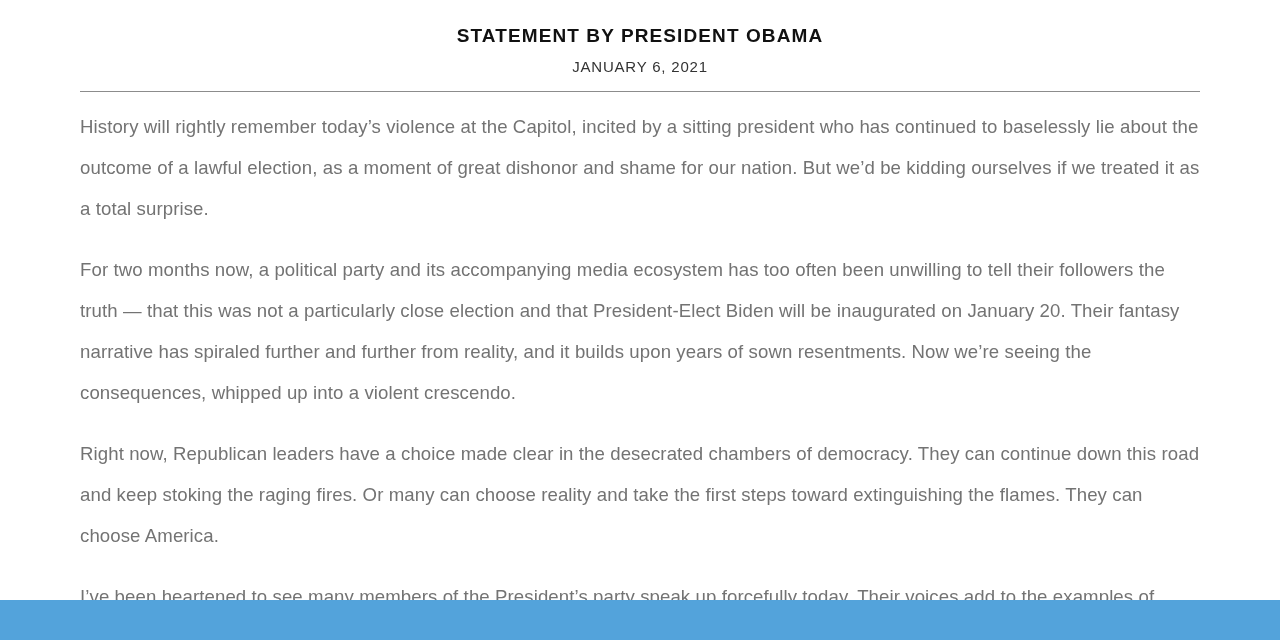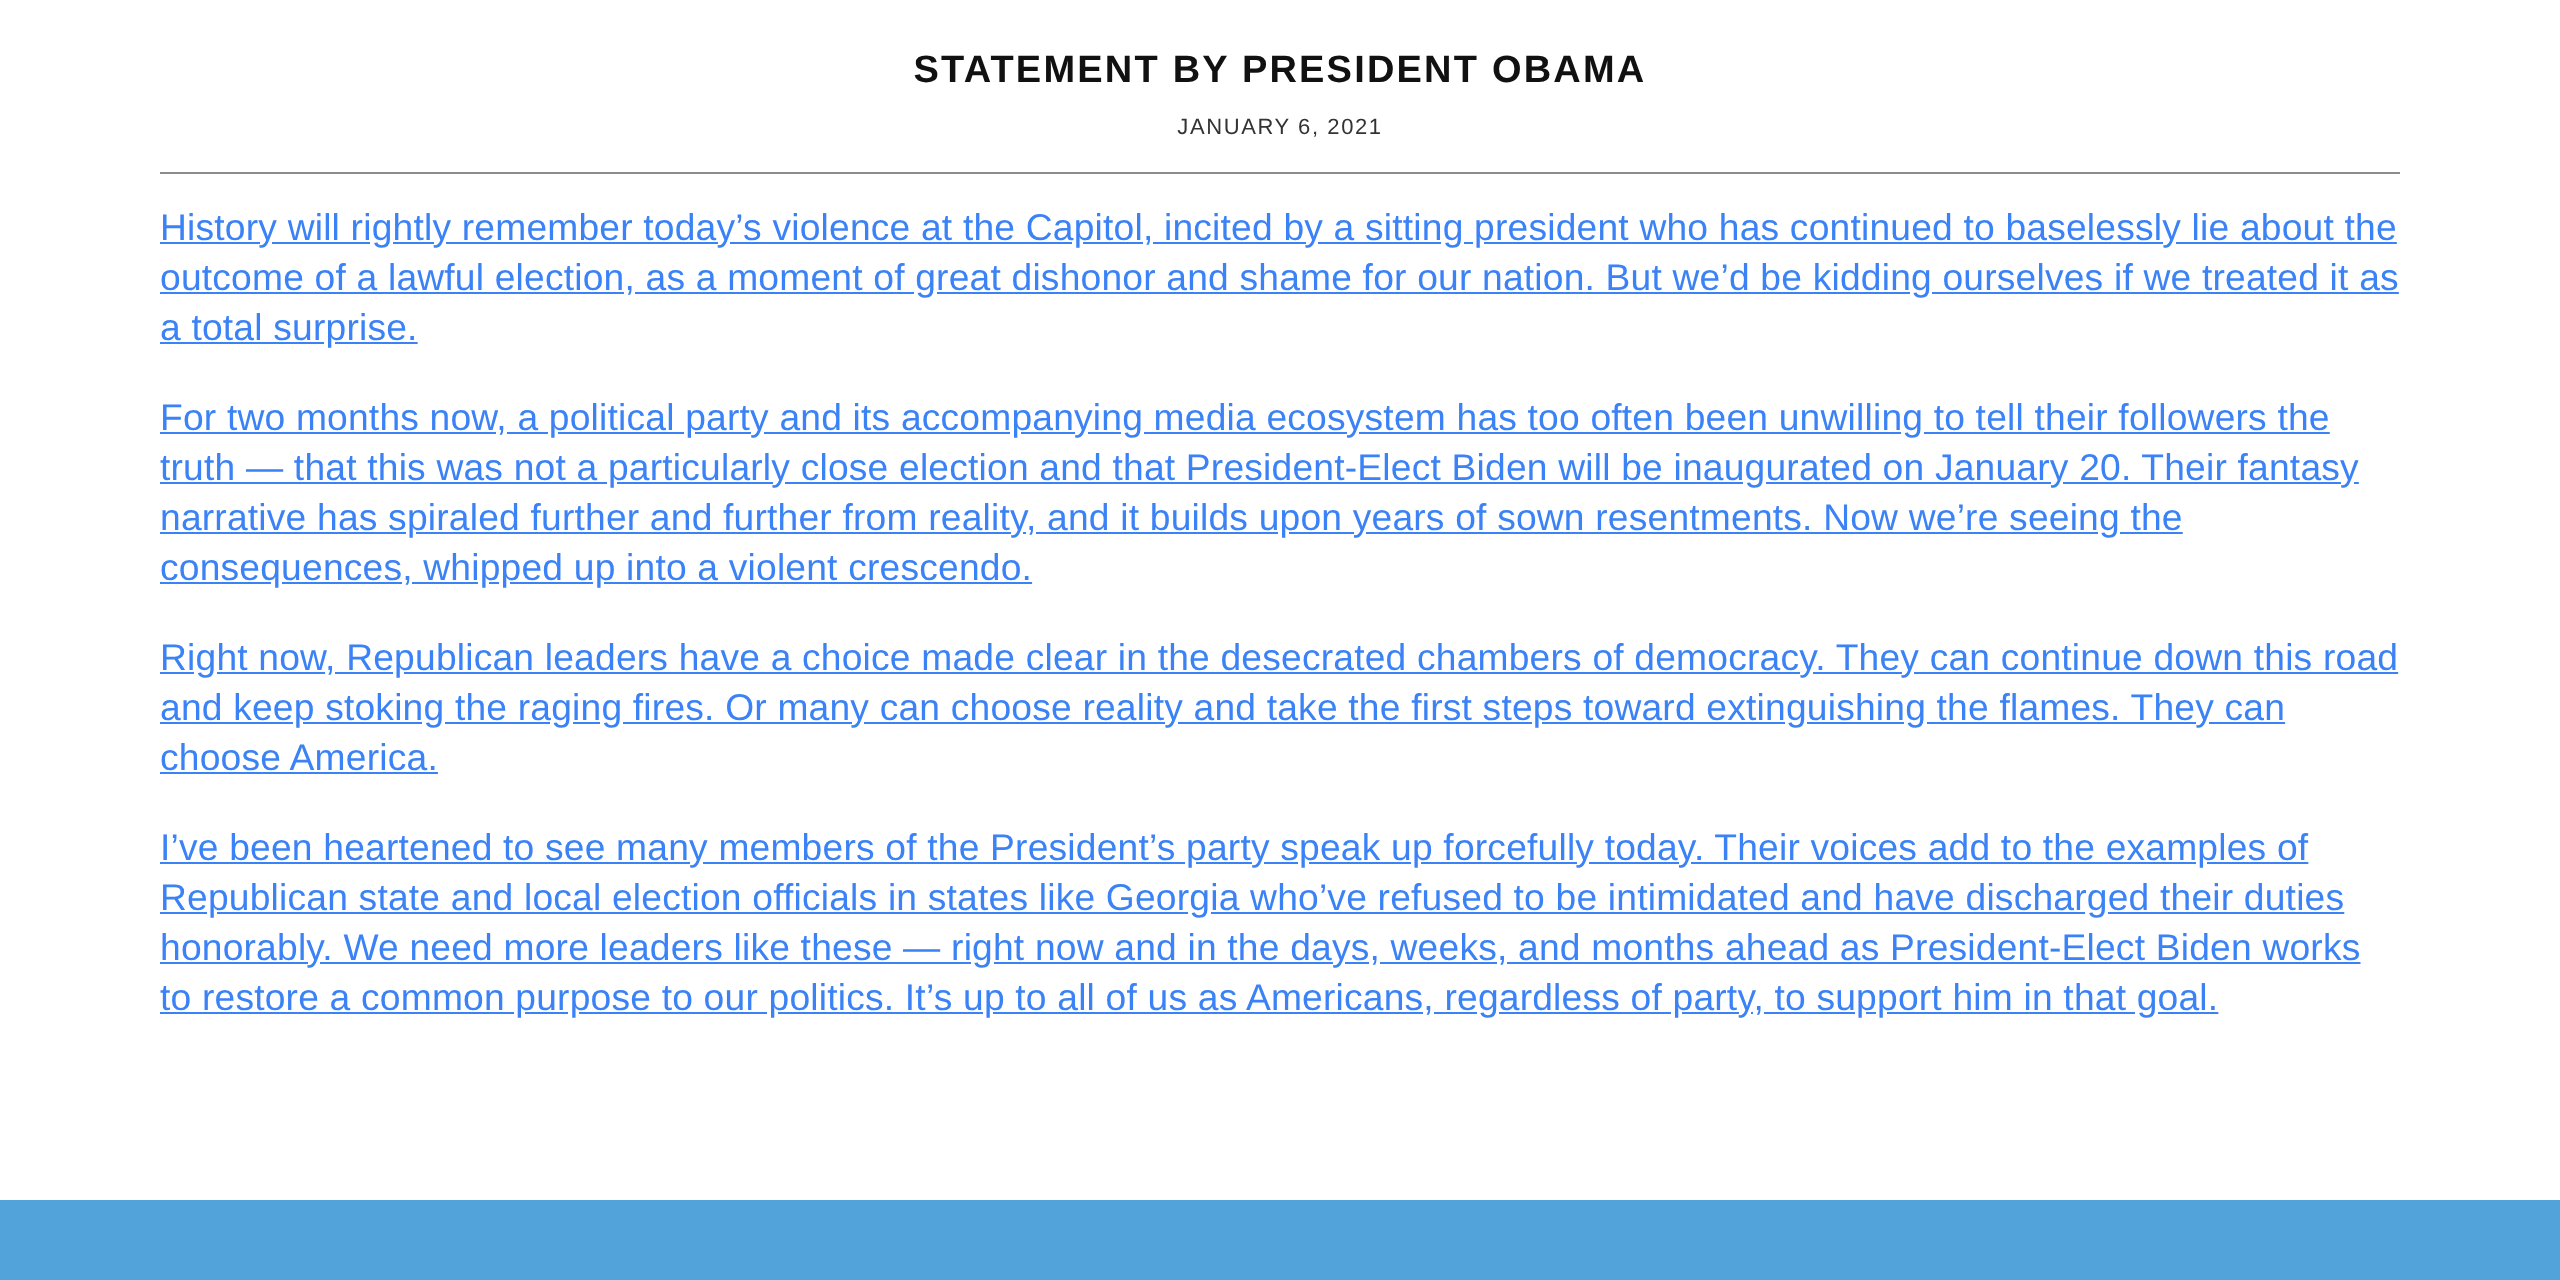--- a/index.html
+++ b/index.html
@@ -30,42 +30,41 @@
     font-size: 19px;
     font-weight: bold;
     letter-spacing: 1.1px;
     color: #111111;
     margin: 0;
     padding-top: 4px;
     line-height: 1.3;
   }
   .doc-date {
     text-align: center;
-    font-size: 11px;
+    font-size: 15px;
     letter-spacing: 0.8px;
     color: #333333;
     margin: 9px 0 0 0;
     line-height: 1.2;
   }
   .divider {
     width: 100%;
     height: 1px;
     background: #8c8c8c;
     margin: 15px 0 0 0;
   }
   .body-copy {
     margin-top: 14px;
   }
   .body-copy p {
     font-size: 18.6px;
-    line-height: 25px;
-    color: #3b82f6;
+    line-height: 41px;
+    color: #737373;
     margin: 0 0 20px 0;
     letter-spacing: 0.1px;
-    text-decoration: underline;
   }
   .body-copy p:last-child {
     margin-bottom: 0;
   }
   .bottom-bar {
     position: absolute;
     left: 0;
     bottom: 0;
     width: 1280px;
     height: 40px;

